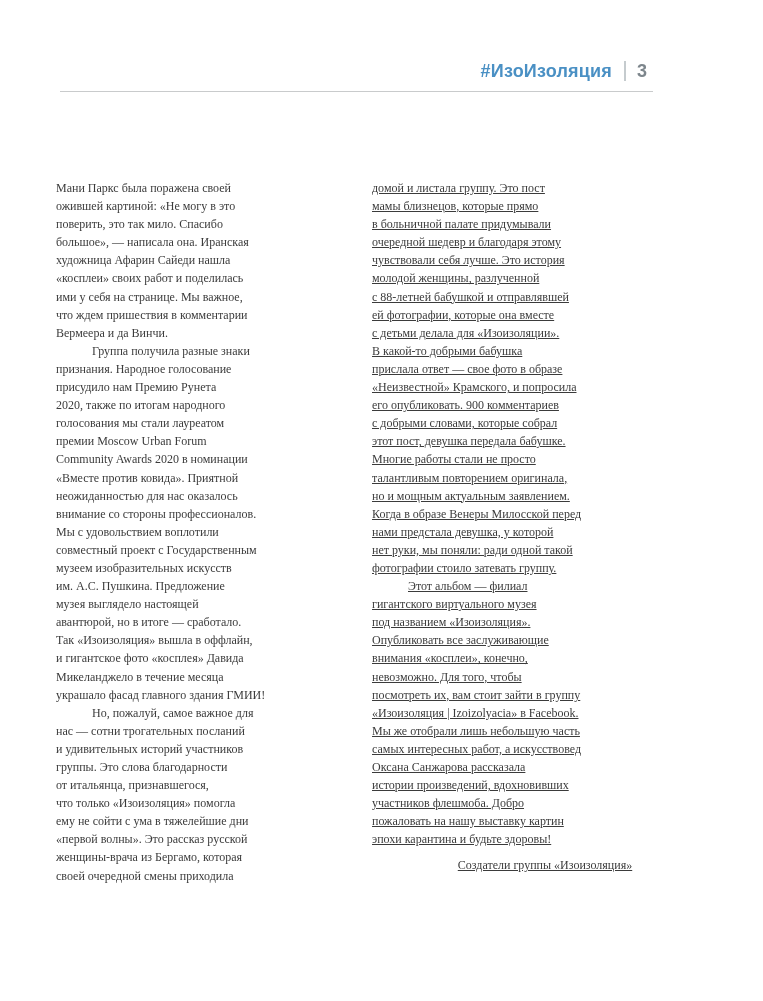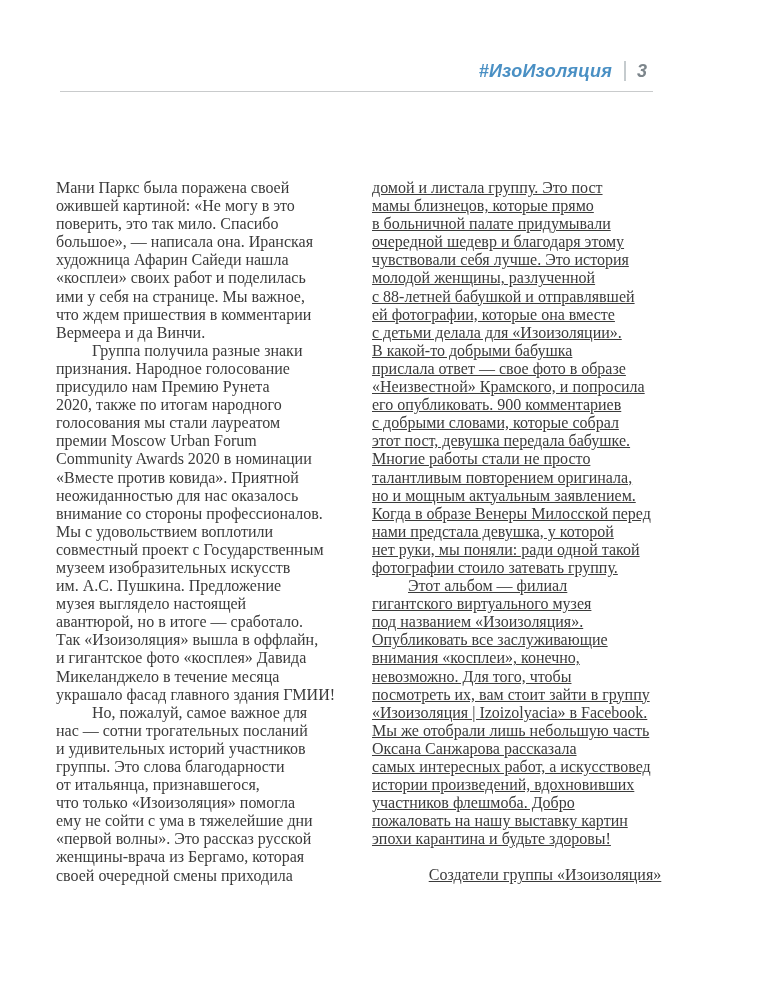--- a/index.html
+++ b/index.html
@@ -18,51 +18,50 @@
   .running-header {
     position: absolute;
     top: 59px; left: 60px;
     width: 593px; height: 24px;
     display: flex;
     align-items: center;
     justify-content: flex-end;
     font-family: "Liberation Sans", sans-serif;
     font-weight: bold;
     font-size: 18px;
-    font-style: italic;
   }
   .hashtag { color: #4a90c4; letter-spacing: 0.2px; }
   .header-divider {
     width: 0; height: 20px;
     border-left: 2px solid #c5cbce;
     margin: 0 11px 0 12px;
   }
   .page-number { color: #7d868c; margin-right: 6px; }
   .header-rule {
     position: absolute;
     top: 91px; left: 60px;
     width: 593px; height: 1px;
     background: #c9cbcc;
   }
   
   .content {
     position: absolute;
     top: 179px; left: 56px;
     display: flex;
     color: #3b3b3b;
-    font-size: 16px;
+    font-size: 12px;
     line-height: 18.1px;
   }
   .column { display: block; }
   .column-left  { width: 316px; }
   .column-right { width: 346px; text-decoration: underline; }
   .line { white-space: pre; }
   .line.indent { padding-left: 36px; }
   .signature {
-    margin-top: 18px;
+    margin-top: 8px;
     text-align: center;
     white-space: pre;
   }
 </style>
 </head>
 <body>
 
 <div class="page">
 
   <div class="running-header">
@@ -141,22 +140,22 @@
           <div class="line">фотографии стоило затевать группу.</div>
           <div class="line indent">Этот альбом — филиал</div>
           <div class="line">гигантского виртуального музея</div>
           <div class="line">под названием «Изоизоляция».</div>
           <div class="line">Опубликовать все заслуживающие</div>
           <div class="line">внимания «косплеи», конечно,</div>
           <div class="line">невозможно. Для того, чтобы</div>
           <div class="line">посмотреть их, вам стоит зайти в группу</div>
           <div class="line">«Изоизоляция | Izoizolyacia» в Facebook.</div>
           <div class="line">Мы же отобрали лишь небольшую часть</div>
+          <div class="line">самых интересных работ, а искусствовед</div>
           <div class="line">Оксана Санжарова рассказала</div>
-          <div class="line">самых интересных работ, а искусствовед</div>
           <div class="line">истории произведений, вдохновивших</div>
           <div class="line">участников флешмоба. Добро</div>
           <div class="line">пожаловать на нашу выставку картин</div>
           <div class="line">эпохи карантина и будьте здоровы!</div>
         </div>
       <div class="signature">Создатели группы «Изоизоляция»</div>
     </div>
   </div>
 
 </div>

